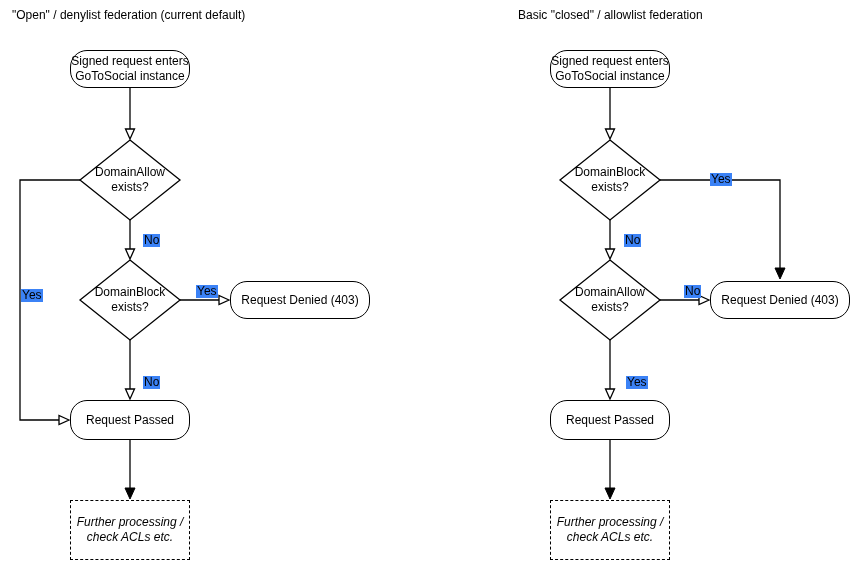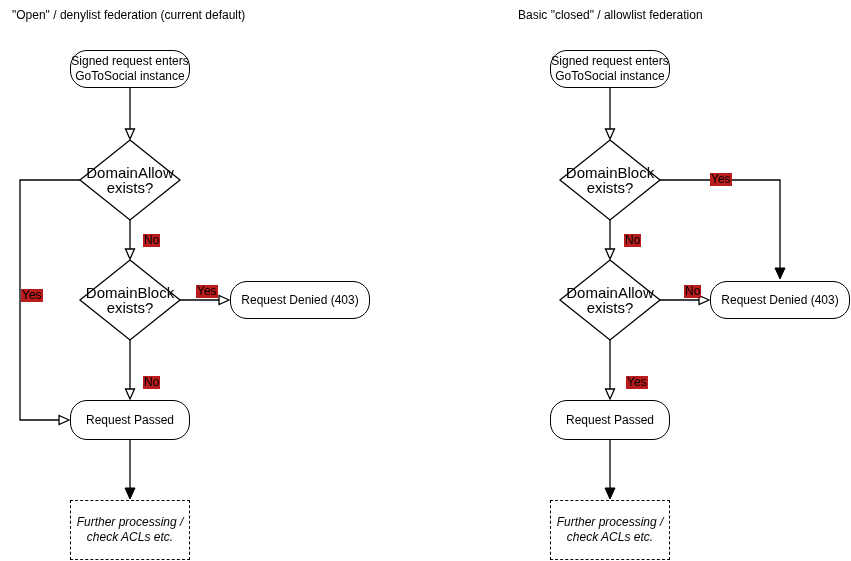--- a/index.html
+++ b/index.html
@@ -11,24 +11,24 @@
   .title { position:absolute; font-size:12px; line-height:14px; white-space:nowrap; }
   .node {
     position:absolute; display:flex; align-items:center; justify-content:center;
     text-align:center; font-size:12px; line-height:15px; white-space:pre-line;
     background:#fff; border:1.3px solid #000;
   }
   .rounded { border-radius:17px; }
   .dashedbox { border:1.3px dashed #000;font-style:italic; }
   .dlabel {
     position:absolute; display:flex; align-items:center; justify-content:center;
-    text-align:center; font-size:15px; line-height:15px; white-space:pre-line; pointer-events:none;
+    text-align:center; font-size:12px; line-height:15px; white-space:pre-line; pointer-events:none;
   }
   .elabel {
-    position:absolute; font-size:12px; line-height:13px; background:#b91c1c; padding:0 1px; white-space:nowrap;
+    position:absolute; font-size:12px; line-height:13px; background:#3b82f6; padding:0 1px; white-space:nowrap;
   }
 </style>
 </head>
 <body>
 
 <div class="canvas">
 
   <svg class="wires" viewBox="0 0 851 561">
 
     <path d="M130,88 V129" stroke="#000" stroke-width="1.3" fill="none"></path>

